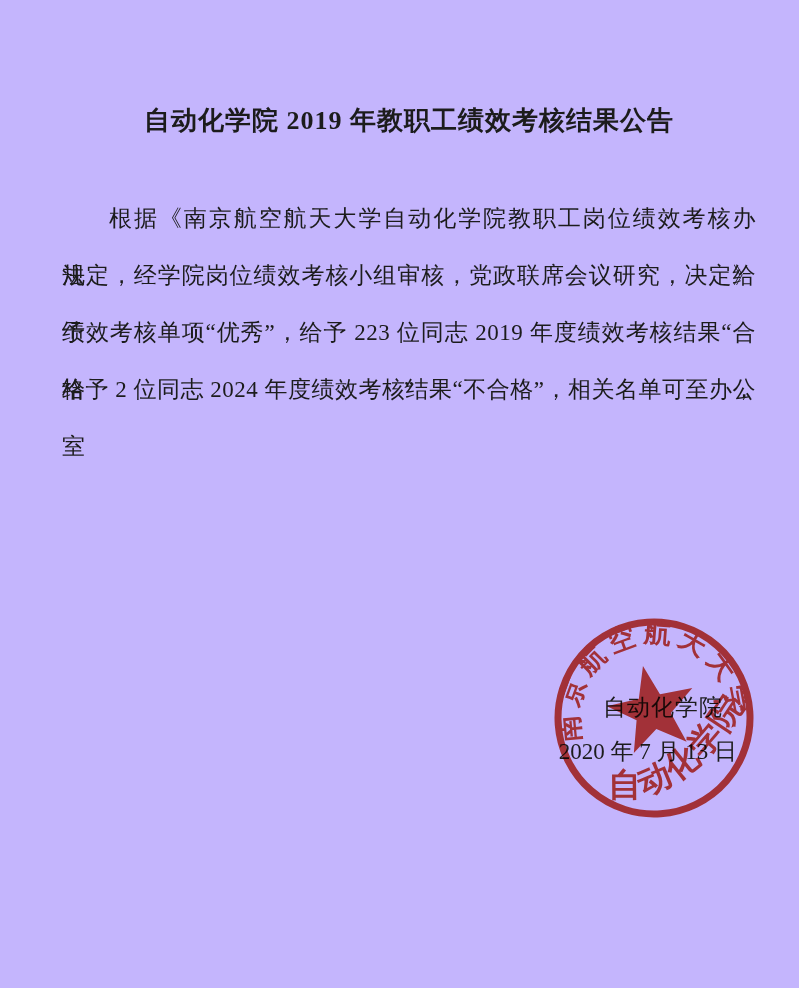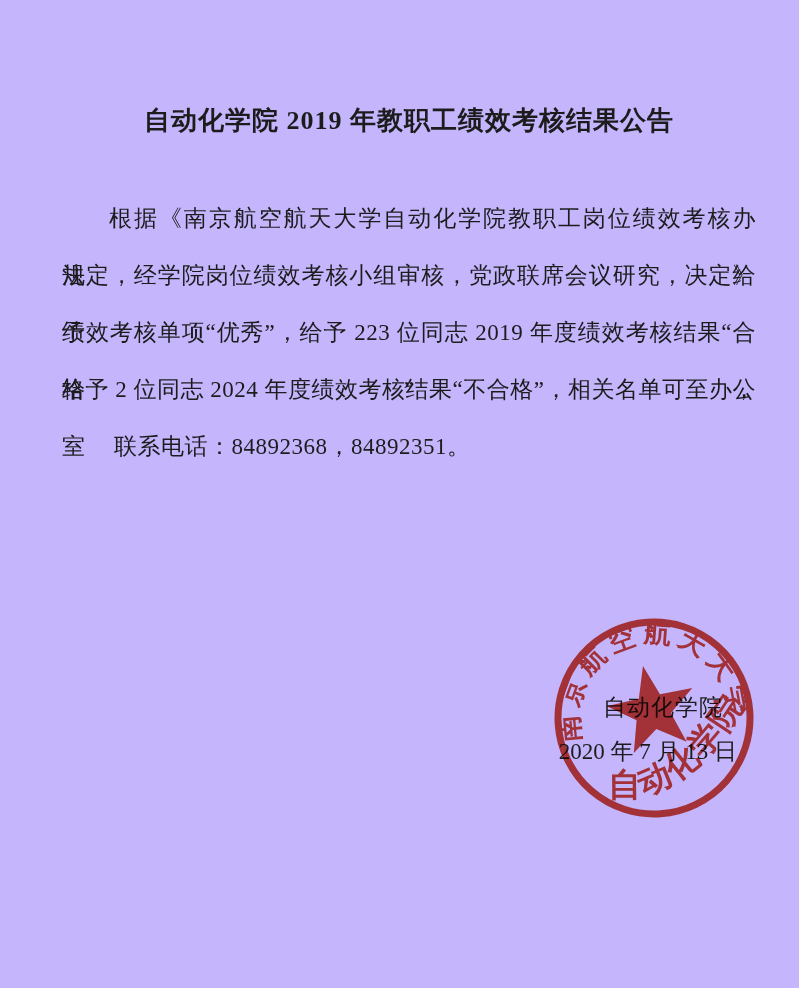--- a/index.html
+++ b/index.html
@@ -95,21 +95,20 @@
 
 <div class="page">
 
   <h1 class="doc-title">自动化学院 2019 年教职工绩效考核结果公告</h1>
 
   <div class="body-block">
     <div class="body-line justify indent">根据《南京航空航天大学自动化学院教职工岗位绩效考核办法》</div>
     <div class="body-line justify">规定，经学院岗位绩效考核小组审核，党政联席会议研究，决定给予</div>
     <div class="body-line justify">绩效考核单项“优秀”，给予 223 位同志 2019 年度绩效考核结果“合格”，</div>
     <div class="body-line justify">给予 2 位同志 2024 年度绩效考核结果“不合格”，相关名单可至办公室</div>
-    <div class="body-line indent2">联系电话：84892368，84892351。</div>
   </div>
 
   <div class="sig-org">自动化学院</div>
 
   <div class="sig-date">2020 年 7 月 13 日</div>
 
   <svg class="seal" viewBox="0 0 214 214" xmlns="http://www.w3.org/2000/svg">
     <defs>
       <path id="arcTop" d="M 33.6,126.7 A 76 76 0 1 1 180.4,126.7" fill="none"></path>
       <path id="arcBottom" d="M 56,180 Q 128,198 197,101" fill="none"></path>

